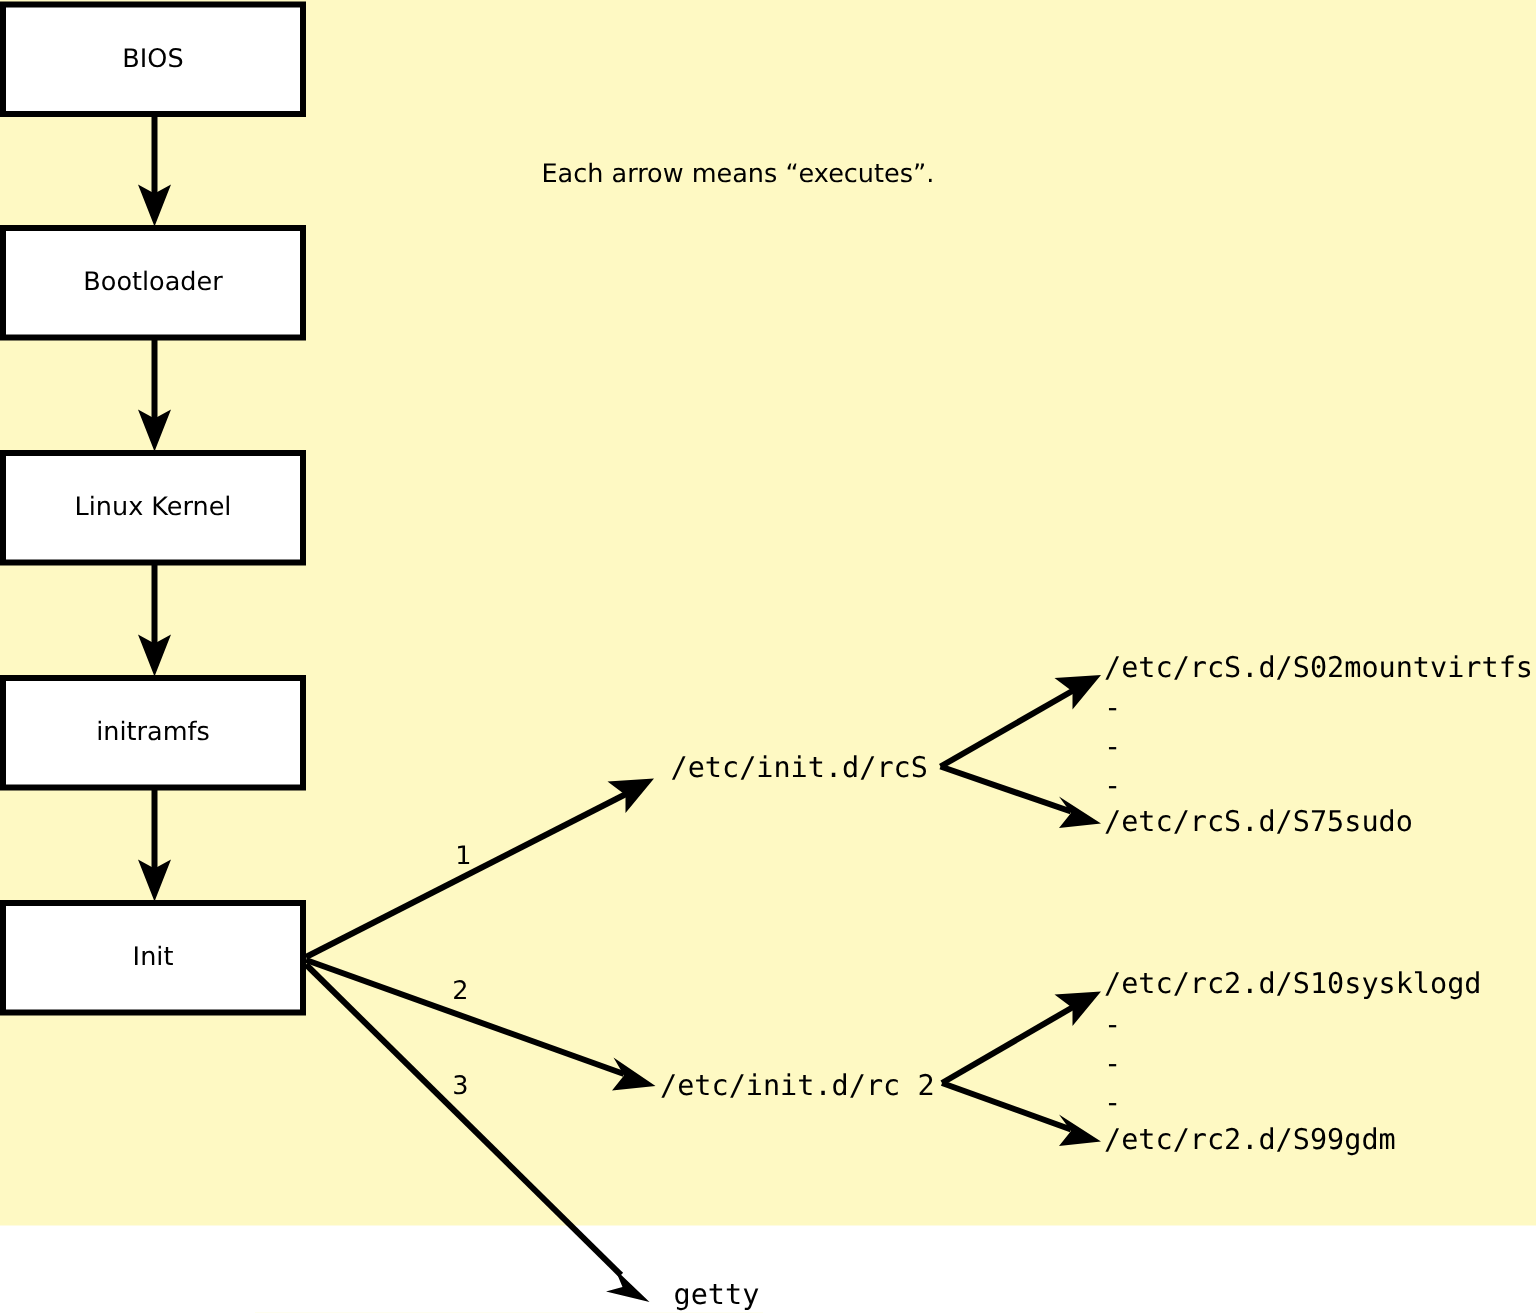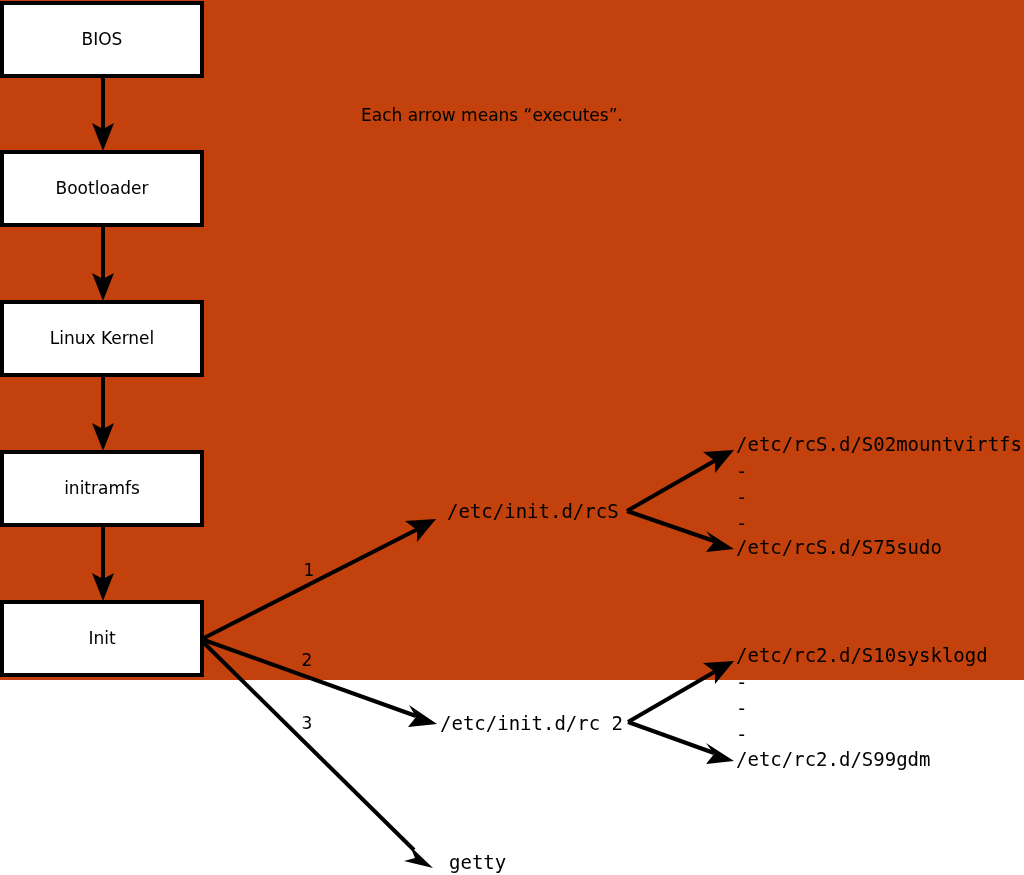--- a/index.html
+++ b/index.html
@@ -9,22 +9,22 @@
   }
   body {
     width: 1024px;
     height: 875px;
     overflow: hidden;
     font-family: "Liberation Sans", sans-serif;
   }
   #diagram-root {
     position: relative;
     width: 1024px;
-    height: 680px;
-    background: #c2410c;
+    height: 817px;
+    background: #fef9c3;
   }
   svg#boot-diagram {
     display: block;
     width: 1024px;
     height: 875px;
   }
   .box-rect {
     fill: #ffffff;
     stroke: #000000;
     stroke-width: 4;

